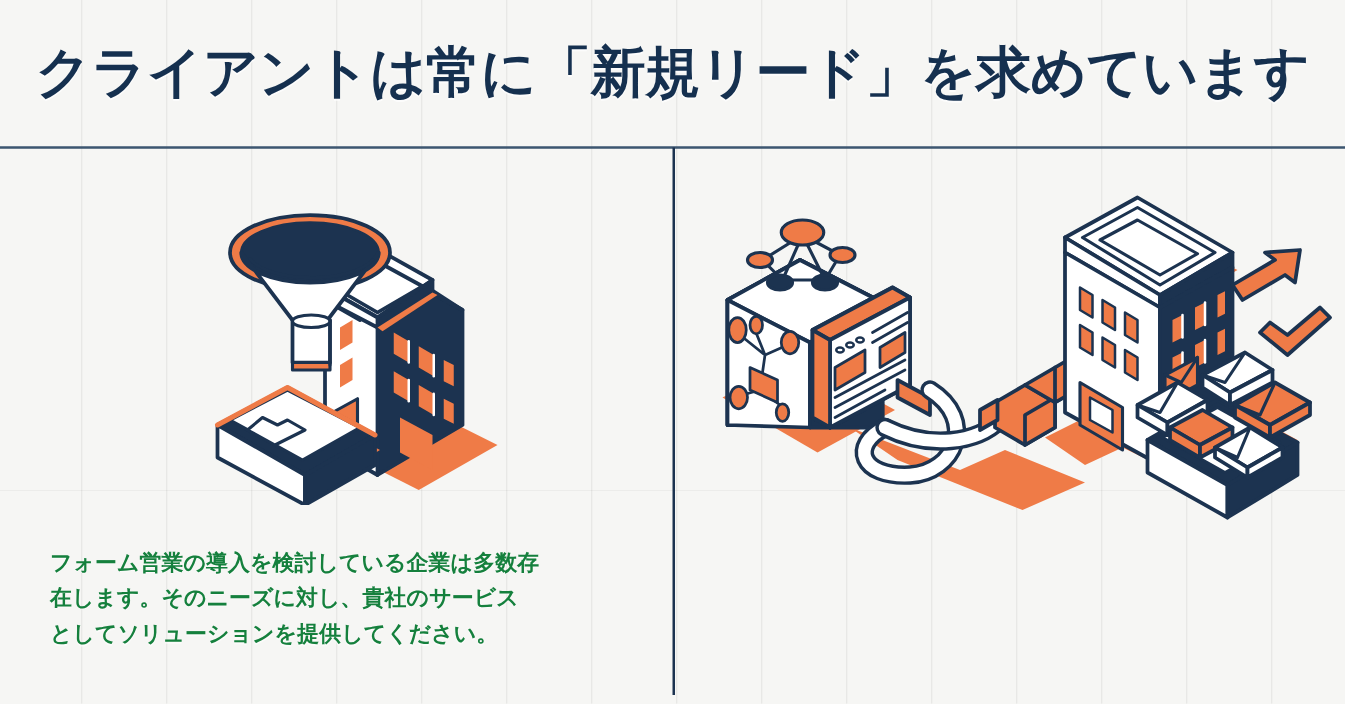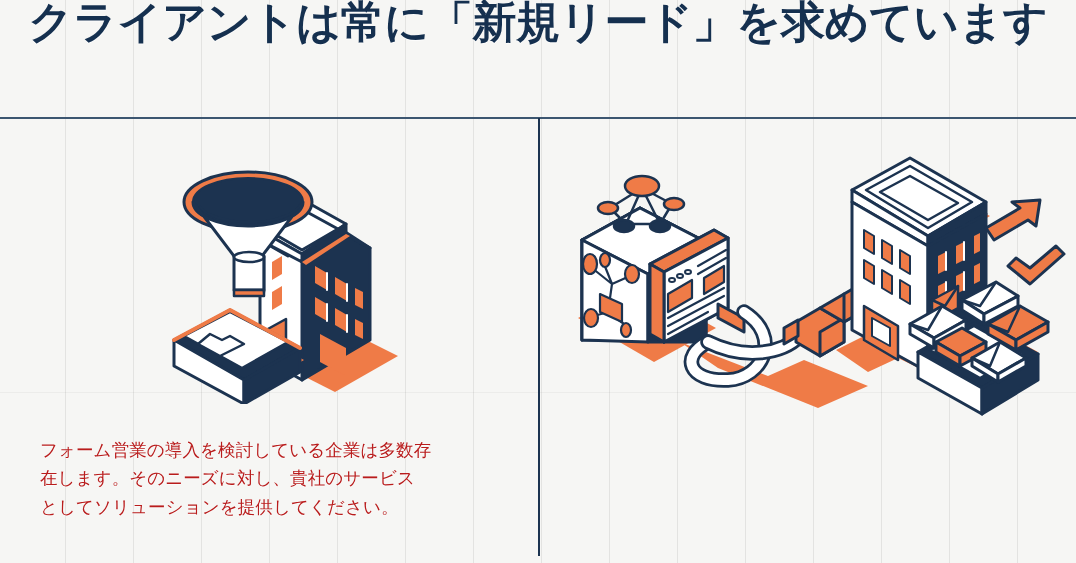--- a/index.html
+++ b/index.html
@@ -45,20 +45,21 @@
   }
 
   
   .title-area {
     position: absolute;
     left: 0;
     top: 0;
     width: 1076px;
     height: 118px;
     display: flex;
+    align-items: center;
     justify-content: center;
   }
   .slide-title {
     font-size: 44px;
     font-weight: 700;
     color: #15304f;
     letter-spacing: -0.4px;
     line-height: 1;
     white-space: nowrap;
     text-shadow: 0 1px 0 rgba(255,255,255,0.7);
@@ -99,22 +100,22 @@
     height: 300px;
   }
   .art-wrap svg { display: block; }
   .art-left  { position:absolute; left: 160px; top: 18px; }
   .art-right { position:absolute; left: 28px;  top: 20px; }
 
   .body-text {
     position: absolute;
     font-size: 17.5px;
     line-height: 1.62;
-    color: #b91c1c;
-    font-weight: 400;
+    color: #15803d;
+    font-weight: 700;
     letter-spacing: 0.1px;
     white-space: pre-line;
     text-shadow: 0 1px 0 rgba(255,255,255,0.55);
   }
   .body-left  { left: 40px; top: 318px; width: 480px; }
   .body-right { left: 32px; top: 318px; width: 492px; }
 </style>
 </head>
 <body>
 

